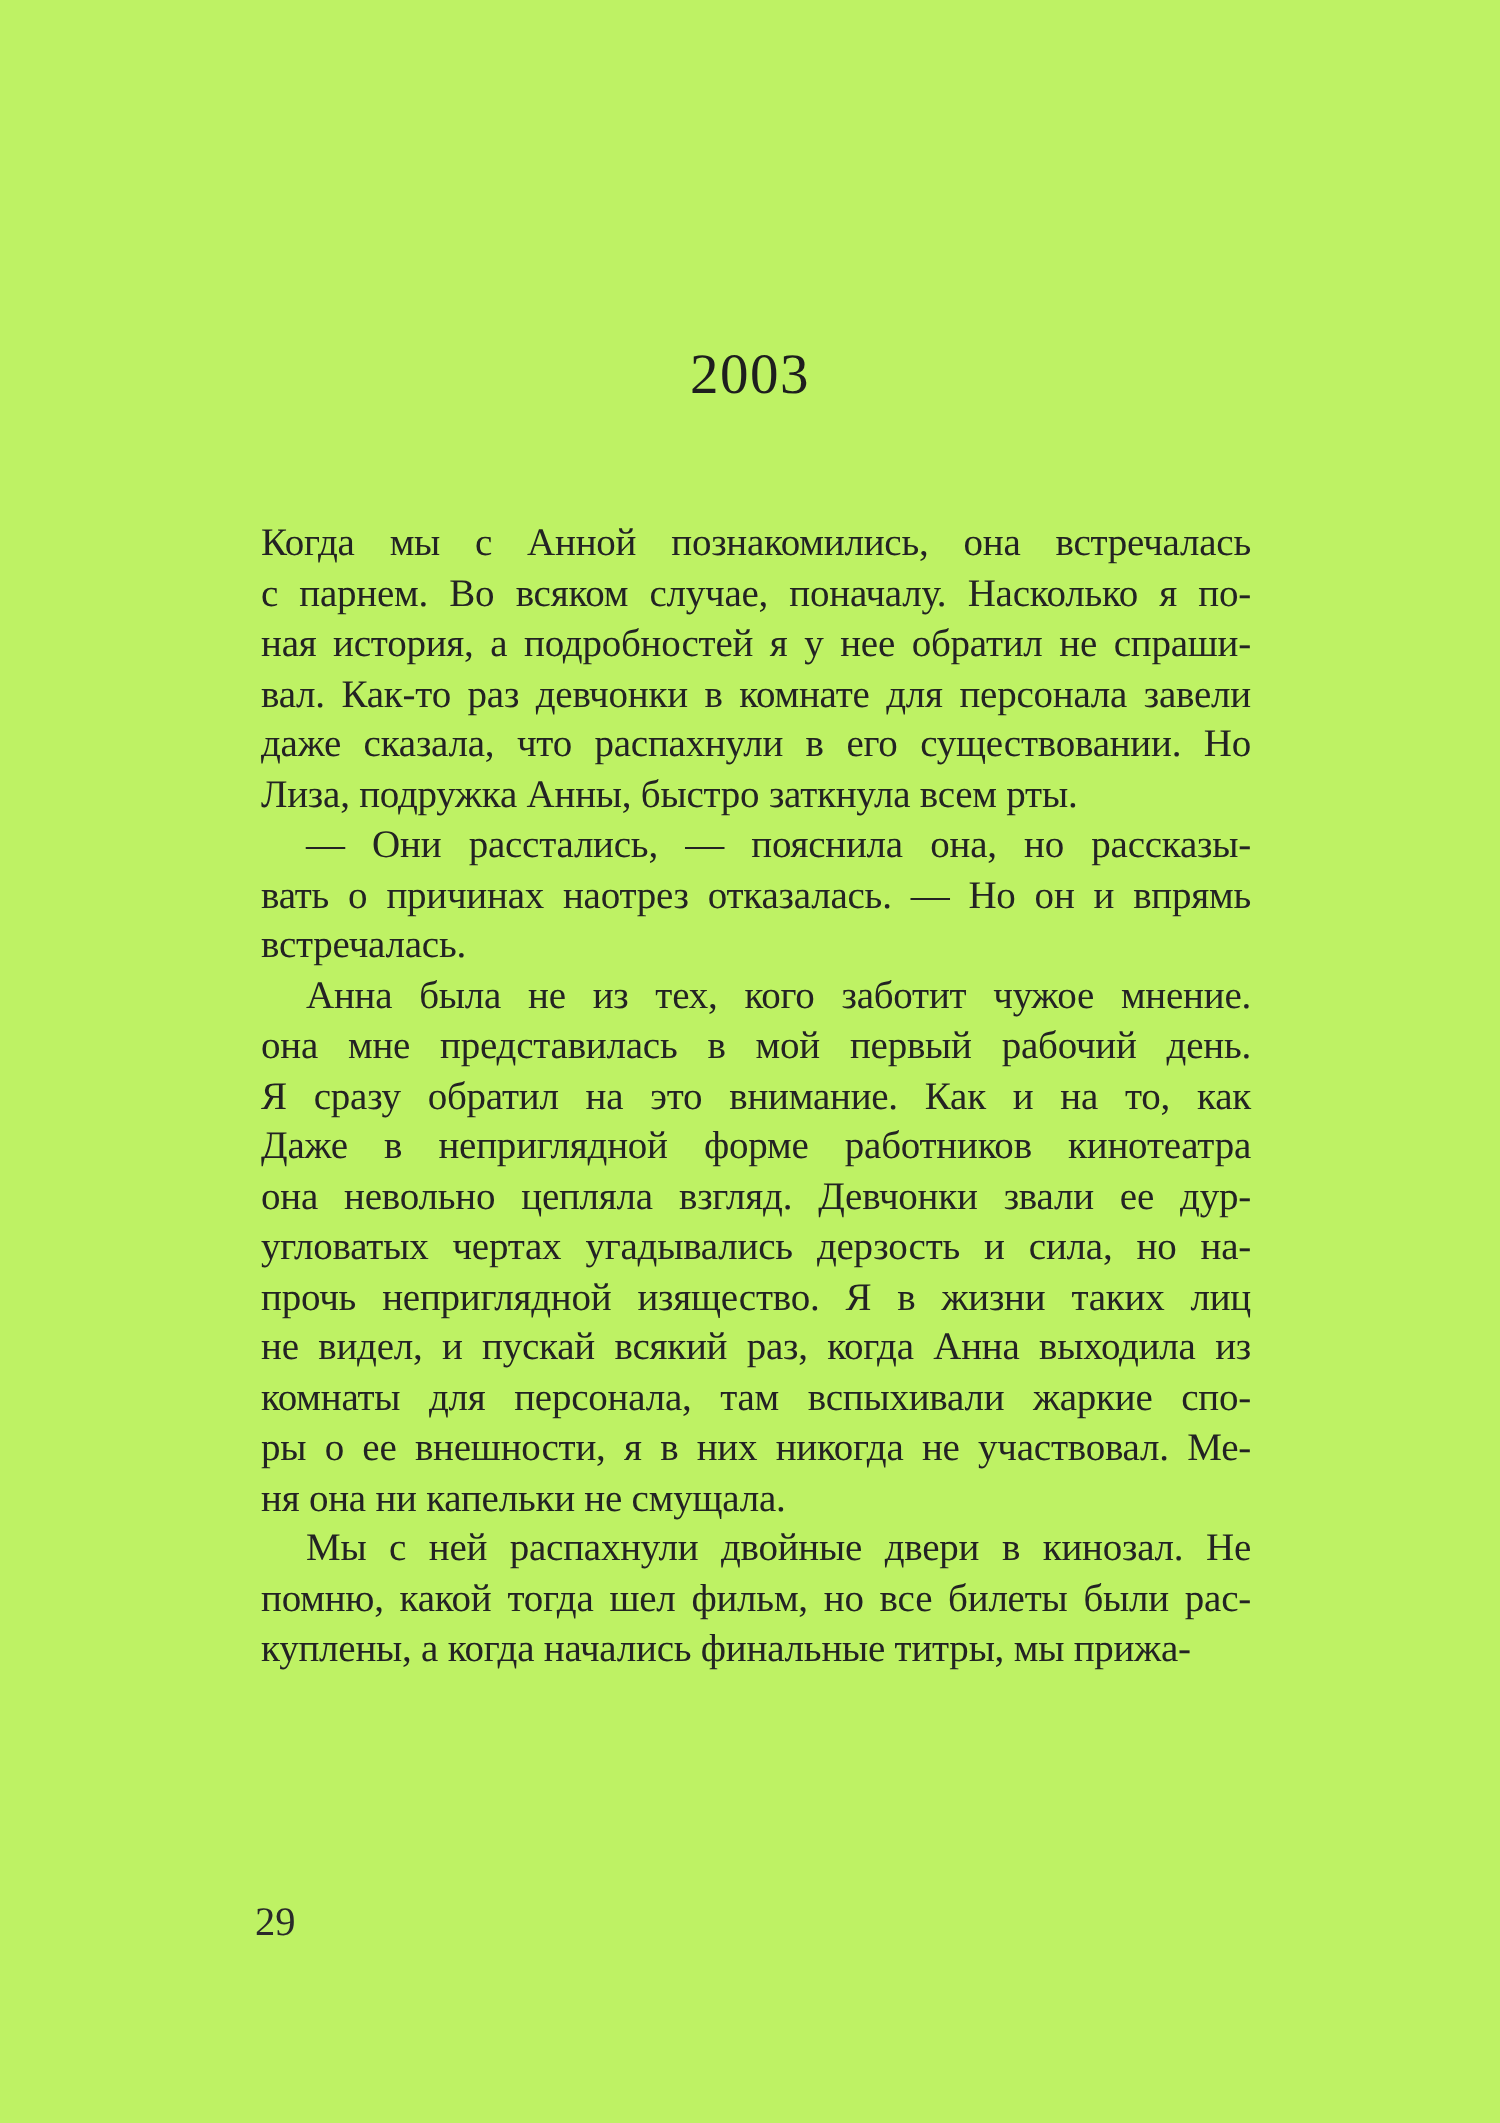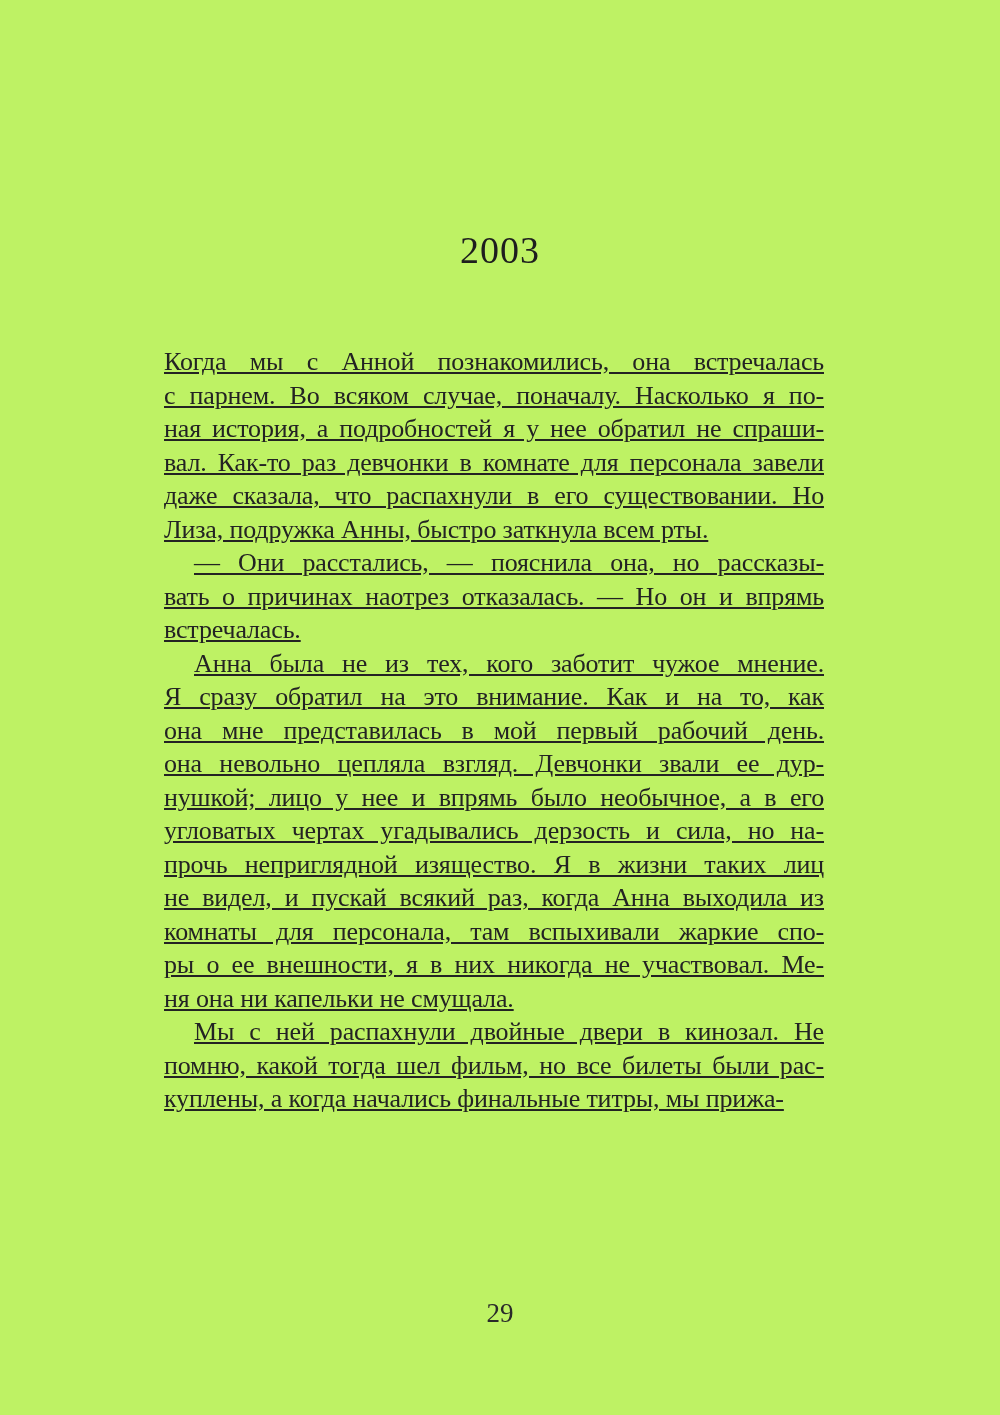--- a/index.html
+++ b/index.html
@@ -23,48 +23,46 @@
     width: 660px;
     text-align: center;
     font-size: 38px;
     line-height: 44px;
     letter-spacing: 1px;
     color: #1e1e1e;
   }
   .text-block {
     position: absolute;
     top: 345px;
-    left: 164px;
+    left: 174px;
     width: 660px;
     font-size: 26px;
     line-height: 33.5px;
     letter-spacing: -0.15px;
     color: #232323;
-    text-decoration: underline;
   }
   .para {
     margin: 0;
     padding: 0;
   }
   .line {
     width: 100%;
   }
   .line.j {
     text-align: justify;
     text-align-last: justify;
   }
   .line.indent {
     text-indent: 30px;
   }
   .page-number {
     position: absolute;
-    top: 1298px;
+    top: 1266px;
     left: 170px;
     width: 660px;
-    text-align: center;
     font-size: 27px;
     color: #2a2a2a;
   }
 </style>
 </head>
 <body>
 
 <div class="page">
   <div class="chapter-title">2003</div>
 
@@ -77,24 +75,24 @@
         <div class="line j">даже сказала, что распахнули в его существовании. Но</div>
         <div class="line">Лиза, подружка Анны, быстро заткнула всем рты.</div>
       </div>
       <div class="para">
         <div class="line j indent">— Они расстались, — пояснила она, но рассказы-</div>
         <div class="line j">вать о причинах наотрез отказалась. — Но он и впрямь</div>
         <div class="line">встречалась.</div>
       </div>
       <div class="para">
         <div class="line j indent">Анна была не из тех, кого заботит чужое мнение.</div>
+        <div class="line j">она мне представилась в мой первый рабочий день.</div>
         <div class="line j">Я сразу обратил на это внимание. Как и на то, как</div>
-        <div class="line j">она мне представилась в мой первый рабочий день.</div>
+        <div class="line j">Даже в неприглядной форме работников кинотеатра</div>
         <div class="line j">она невольно цепляла взгляд. Девчонки звали ее дур-</div>
-        <div class="line j">нушкой; лицо у нее и впрямь было необычное, а в его</div>
         <div class="line j">угловатых чертах угадывались дерзость и сила, но на-</div>
         <div class="line j">прочь неприглядной изящество. Я в жизни таких лиц</div>
         <div class="line j">не видел, и пускай всякий раз, когда Анна выходила из</div>
         <div class="line j">комнаты для персонала, там вспыхивали жаркие спо-</div>
         <div class="line j">ры о ее внешности, я в них никогда не участвовал. Ме-</div>
         <div class="line">ня она ни капельки не смущала.</div>
       </div>
       <div class="para">
         <div class="line j indent">Мы с ней распахнули двойные двери в кинозал. Не</div>
         <div class="line j">помню, какой тогда шел фильм, но все билеты были рас-</div>

